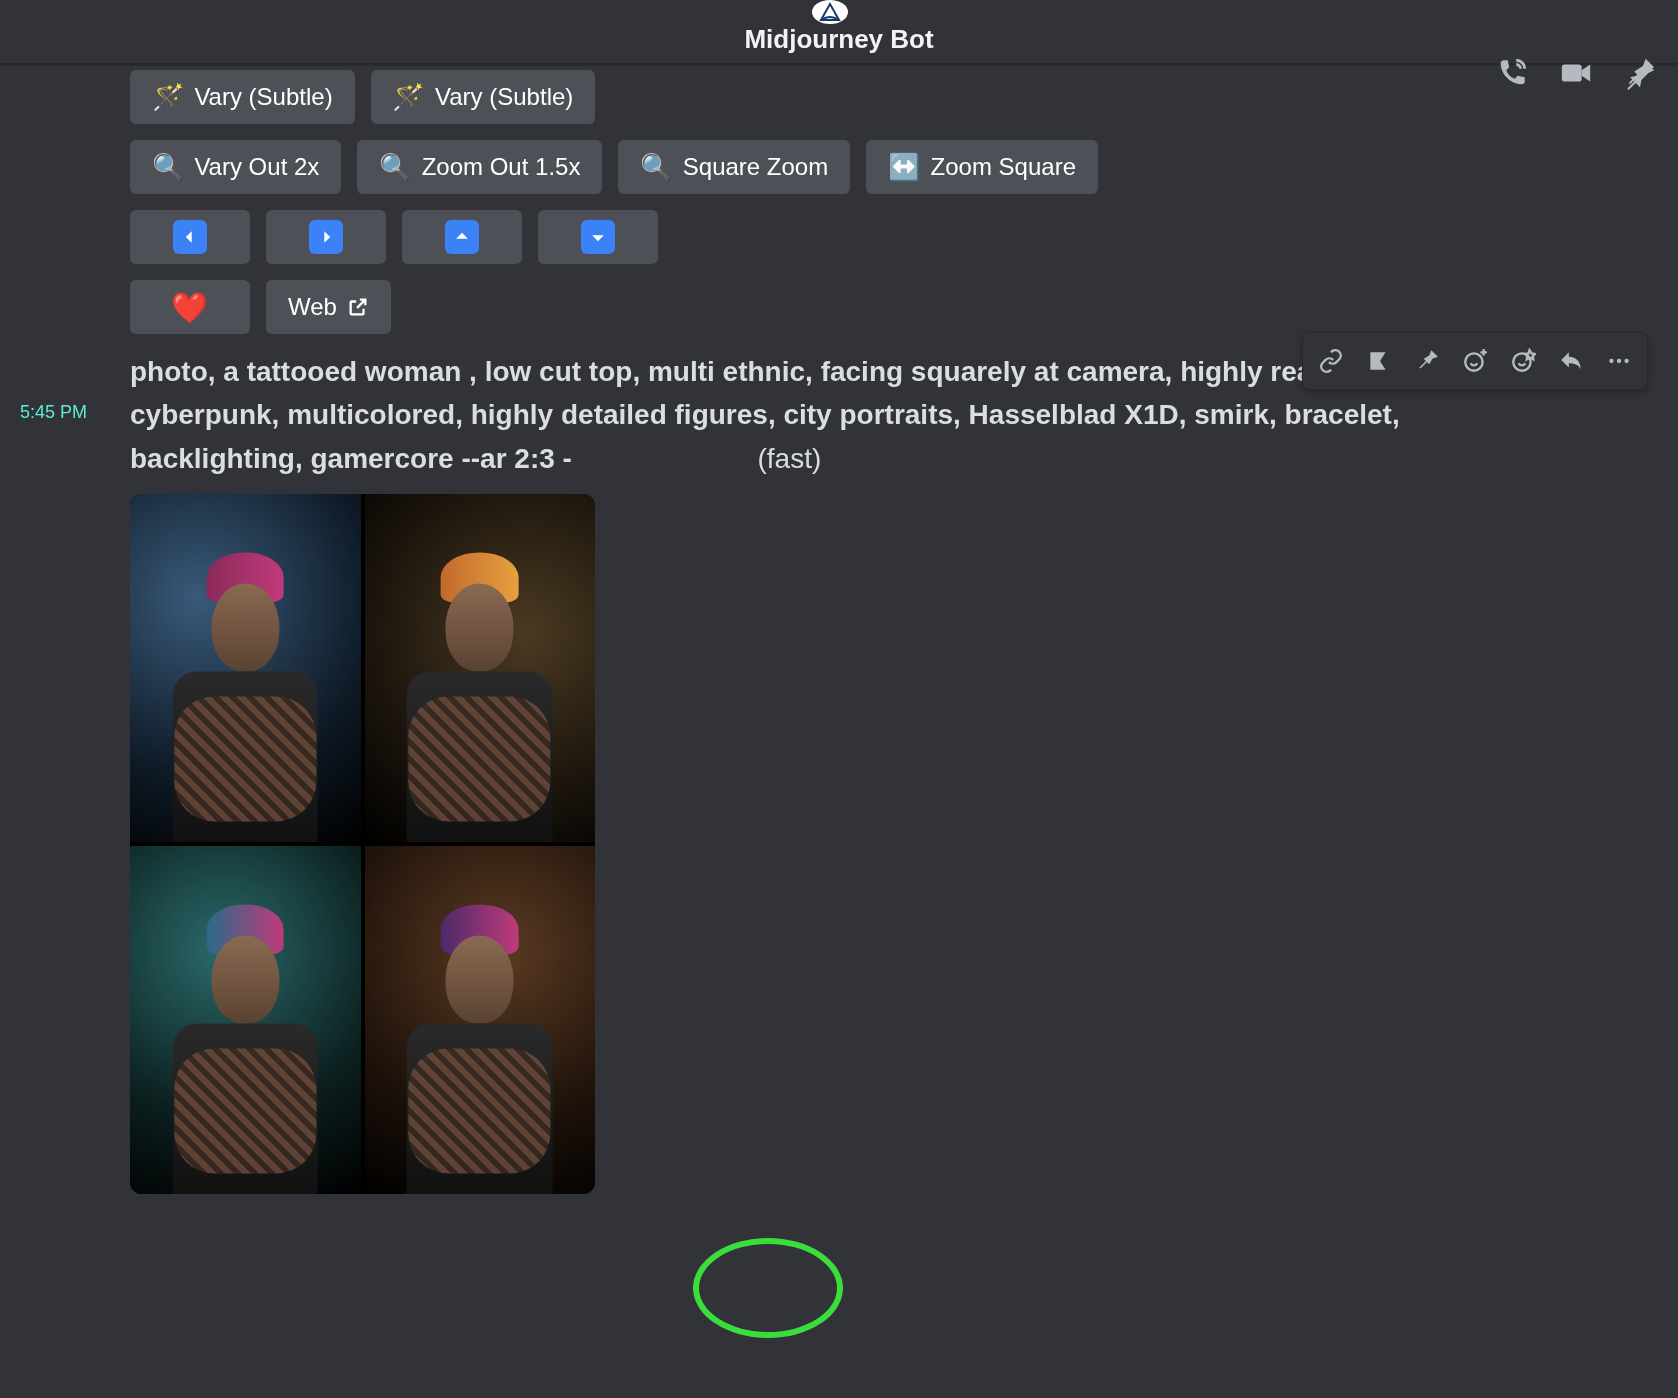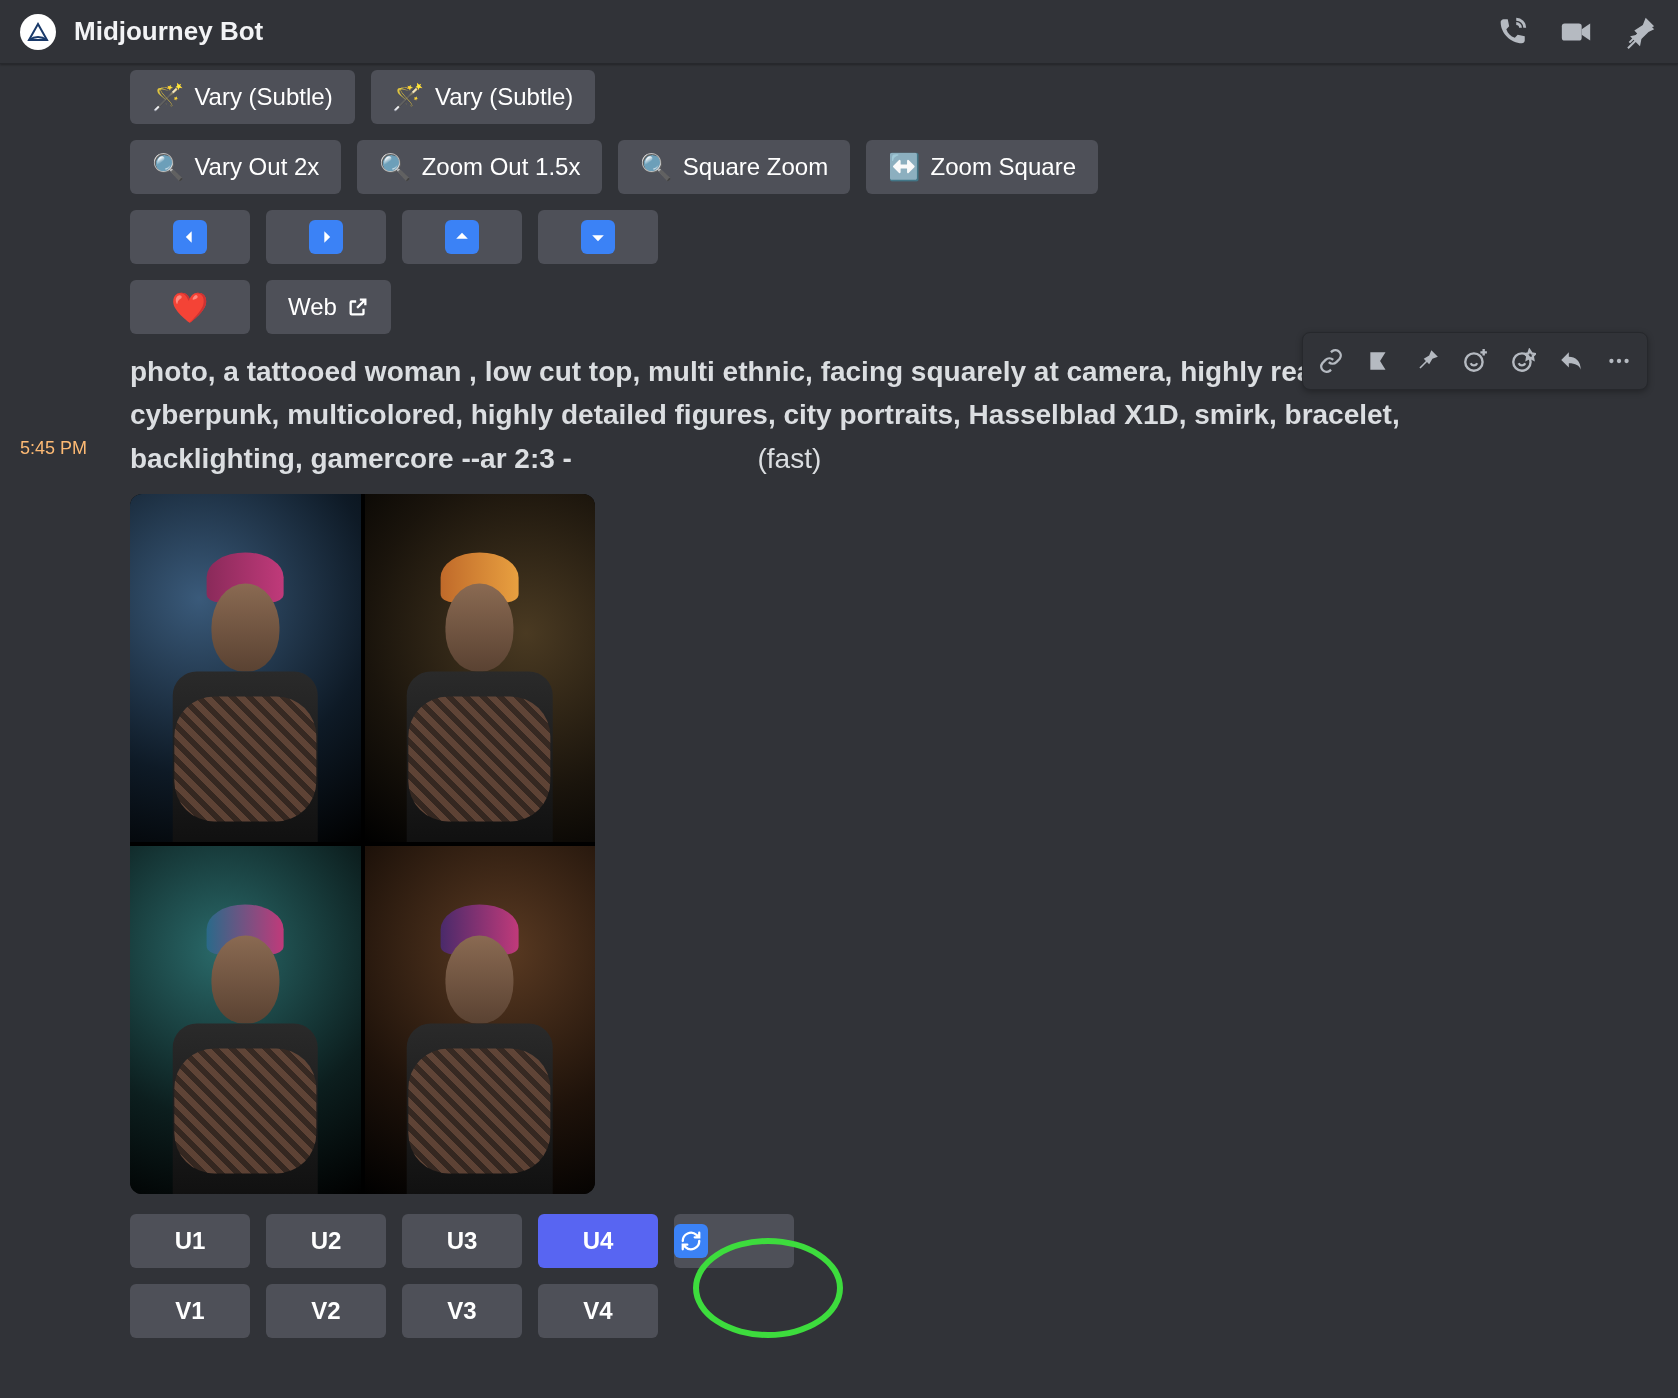--- a/index.html
+++ b/index.html
@@ -9,23 +9,24 @@
     font-family: "gg sans", "Helvetica Neue", Helvetica, Arial, sans-serif;
     width: 1678px;
     height: 1398px;
     overflow: hidden;
   }
   .header {
     background: #313338;
     height: 64px;
     display: flex;
     align-items: center;
-    padding: 8px 20px;
+    padding: 0 20px;
     border-bottom: 1px solid #26282c;
     box-shadow: 0 1px 2px rgba(0,0,0,.3);
+    flex-direction: column;
   }
   .header-avatar {
     width: 36px;
     height: 36px;
     border-radius: 50%;
     background: #fff;
     display: flex;
     align-items: center;
     justify-content: center;
     margin-right: 18px;
@@ -126,23 +127,22 @@
     display: flex;
     align-items: center;
     justify-content: center;
     color: #b5bac1;
     cursor: pointer;
   }
   .timestamp {
     position: absolute;
     left: 20px;
     top: 402px;
-    color: #fdba74;
+    color: #5eead4;
     font-size: 18px;
-    margin-top: 36px;
   }
   .prompt-text {
     color: #dbdee1;
     font-size: 28px;
     font-weight: 600;
     line-height: 1.55;
     max-width: 1450px;
   }
   .prompt-text .redacted {
     display:inline-block;
@@ -396,41 +396,20 @@
       <div class="tile-bg"></div>
       <div class="fig">
           <div class="hair"></div>
           <div class="head"></div>
           <div class="torso"></div>
           <div class="arms"></div>
         </div>
     </div>
   </div>
 
-  <div class="uv-rows">
-    <div class="row">
-      <button class="sbtn">U1</button>
-      <button class="sbtn">U2</button>
-      <button class="sbtn">U3</button>
-      <button class="sbtn active">U4</button>
-      <button class="sbtn">
-        <span class="reroll-ico">
-          <svg width="22" height="22" viewBox="0 0 24 24" fill="none" stroke="#fff" stroke-width="2.5" stroke-linecap="round">
-              <path d="M3 12a9 9 0 0115-6.7L21 8M21 3v5h-5M21 12a9 9 0 01-15 6.7L3 16M3 21v-5h5"></path>
-            </svg>
-        </span>
-      </button>
-    </div>
-    <div class="row">
-      <button class="sbtn">V1</button>
-      <button class="sbtn">V2</button>
-      <button class="sbtn">V3</button>
-      <button class="sbtn">V4</button>
-    </div>
-  </div>
 </div>
 
 <div class="msg-actions-floating">
   <div class="mact">
     <svg width="26" height="26" viewBox="0 0 24 24" fill="none" stroke="currentColor" stroke-width="2.2">
         <path d="M10 13a5 5 0 007 0l3-3a5 5 0 00-7-7l-1 1M14 11a5 5 0 00-7 0l-3 3a5 5 0 007 7l1-1"></path>
       </svg>
   </div>
   <div class="mact">
     <svg width="26" height="26" viewBox="0 0 24 24" fill="currentColor">

